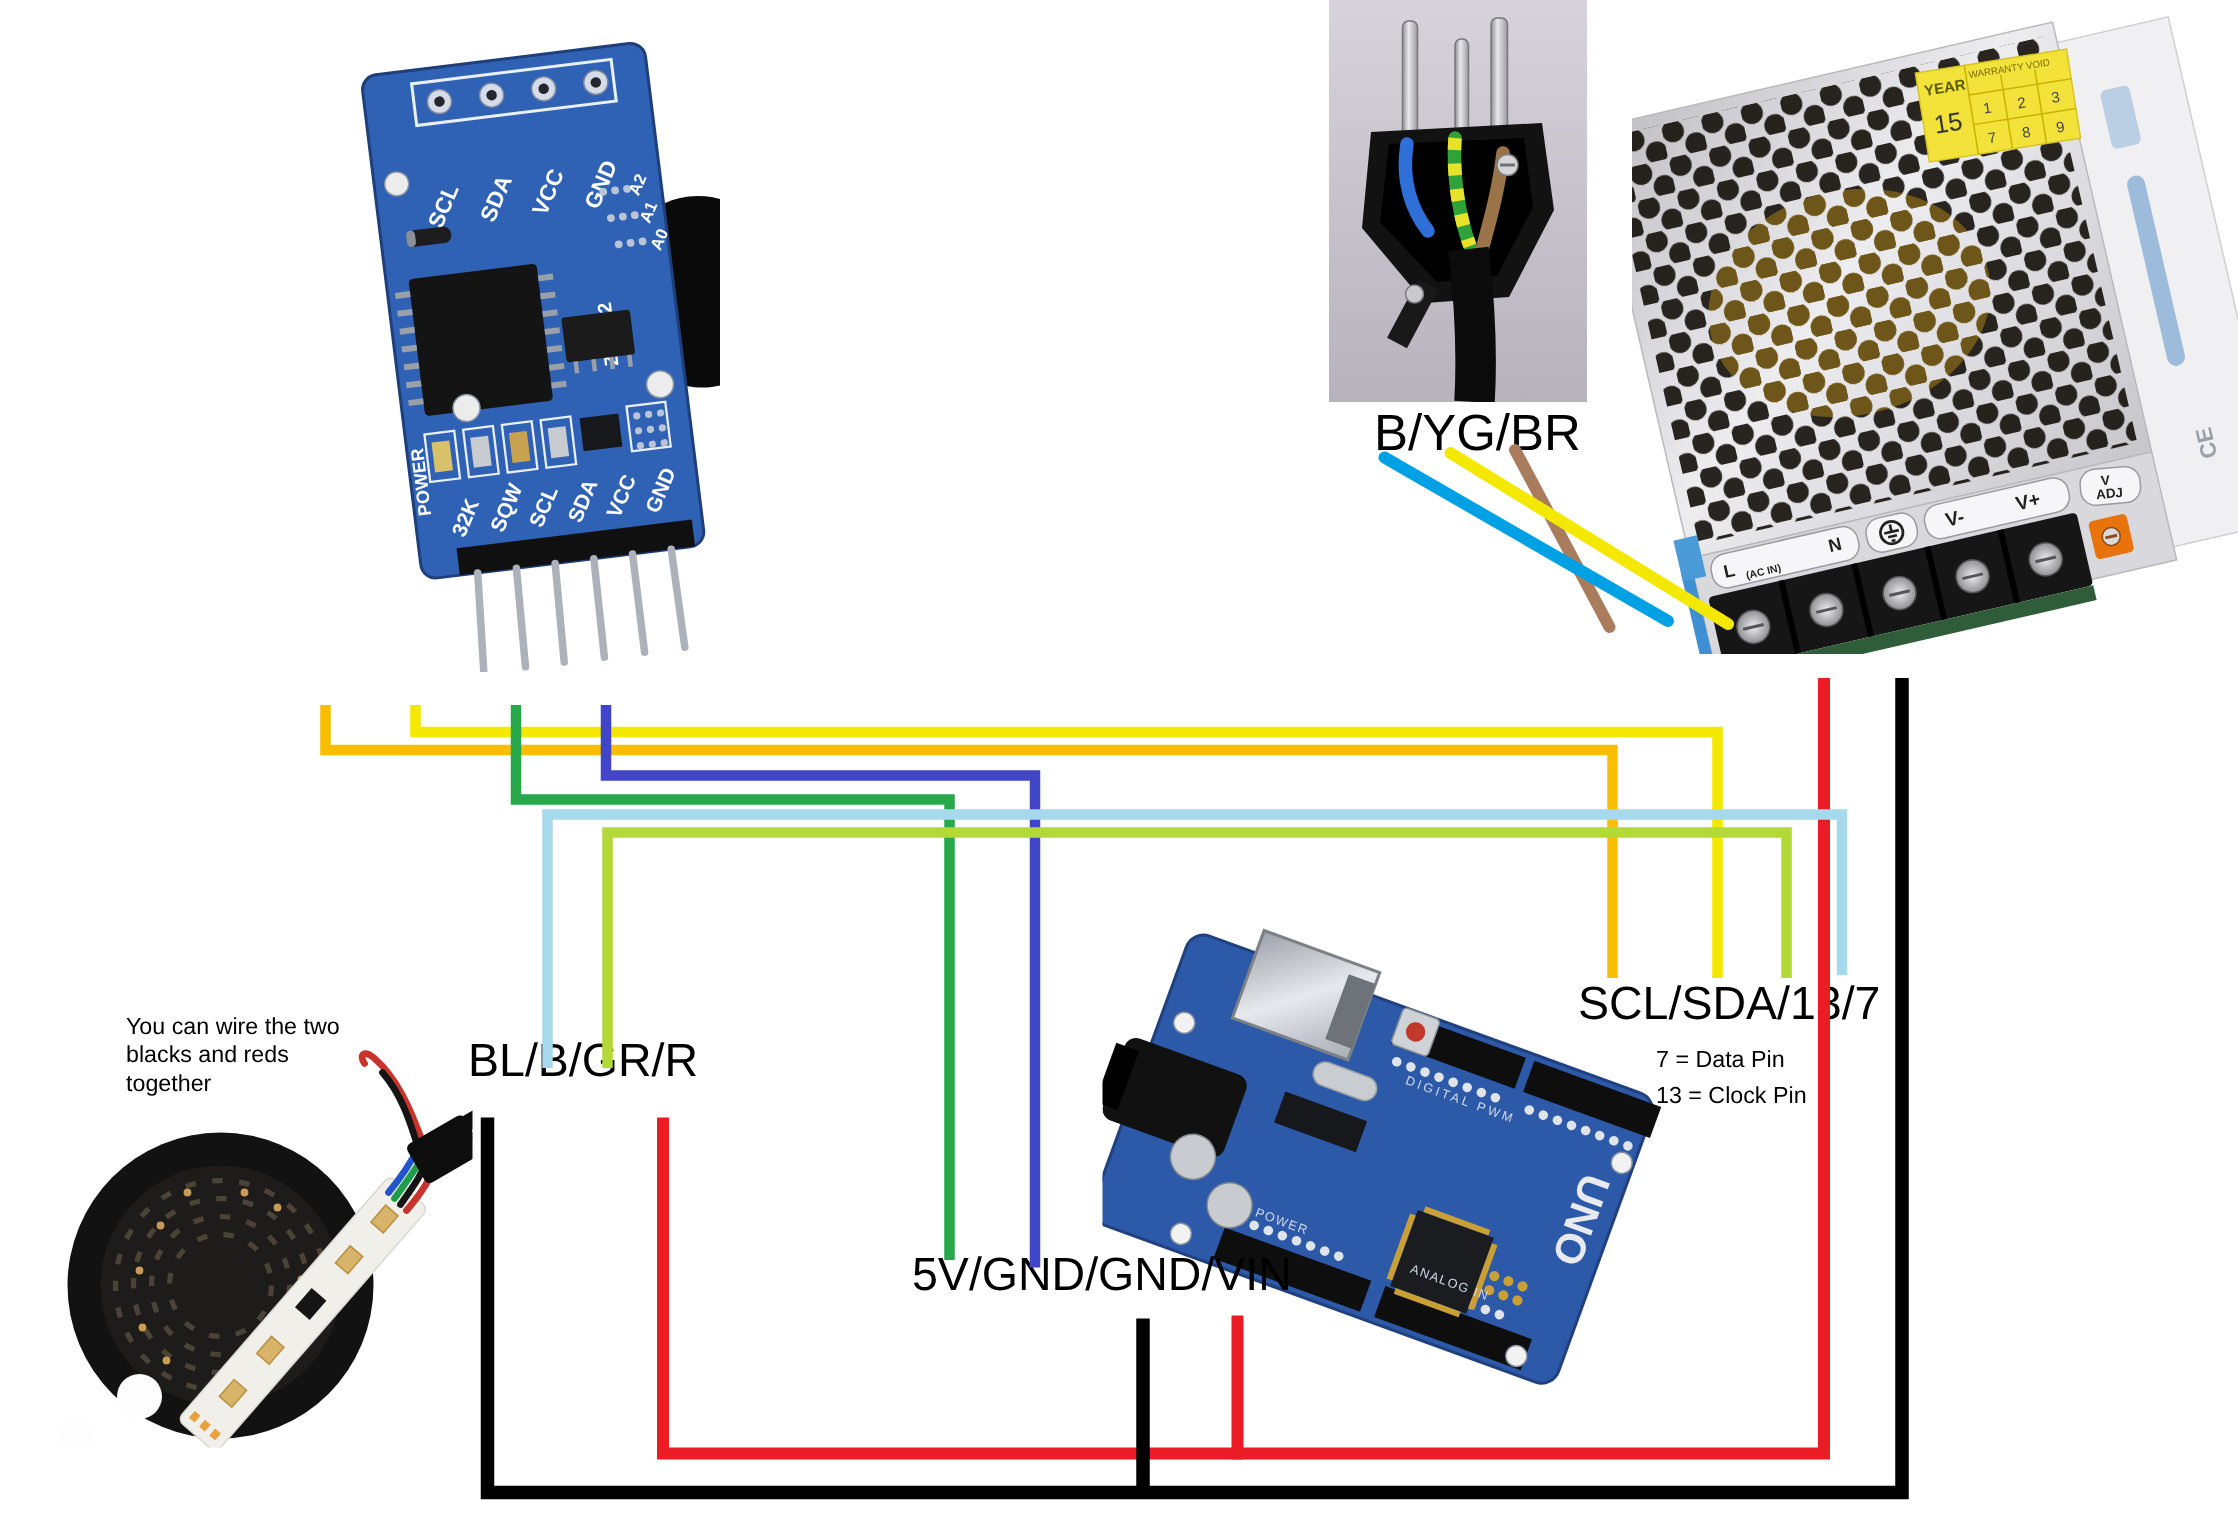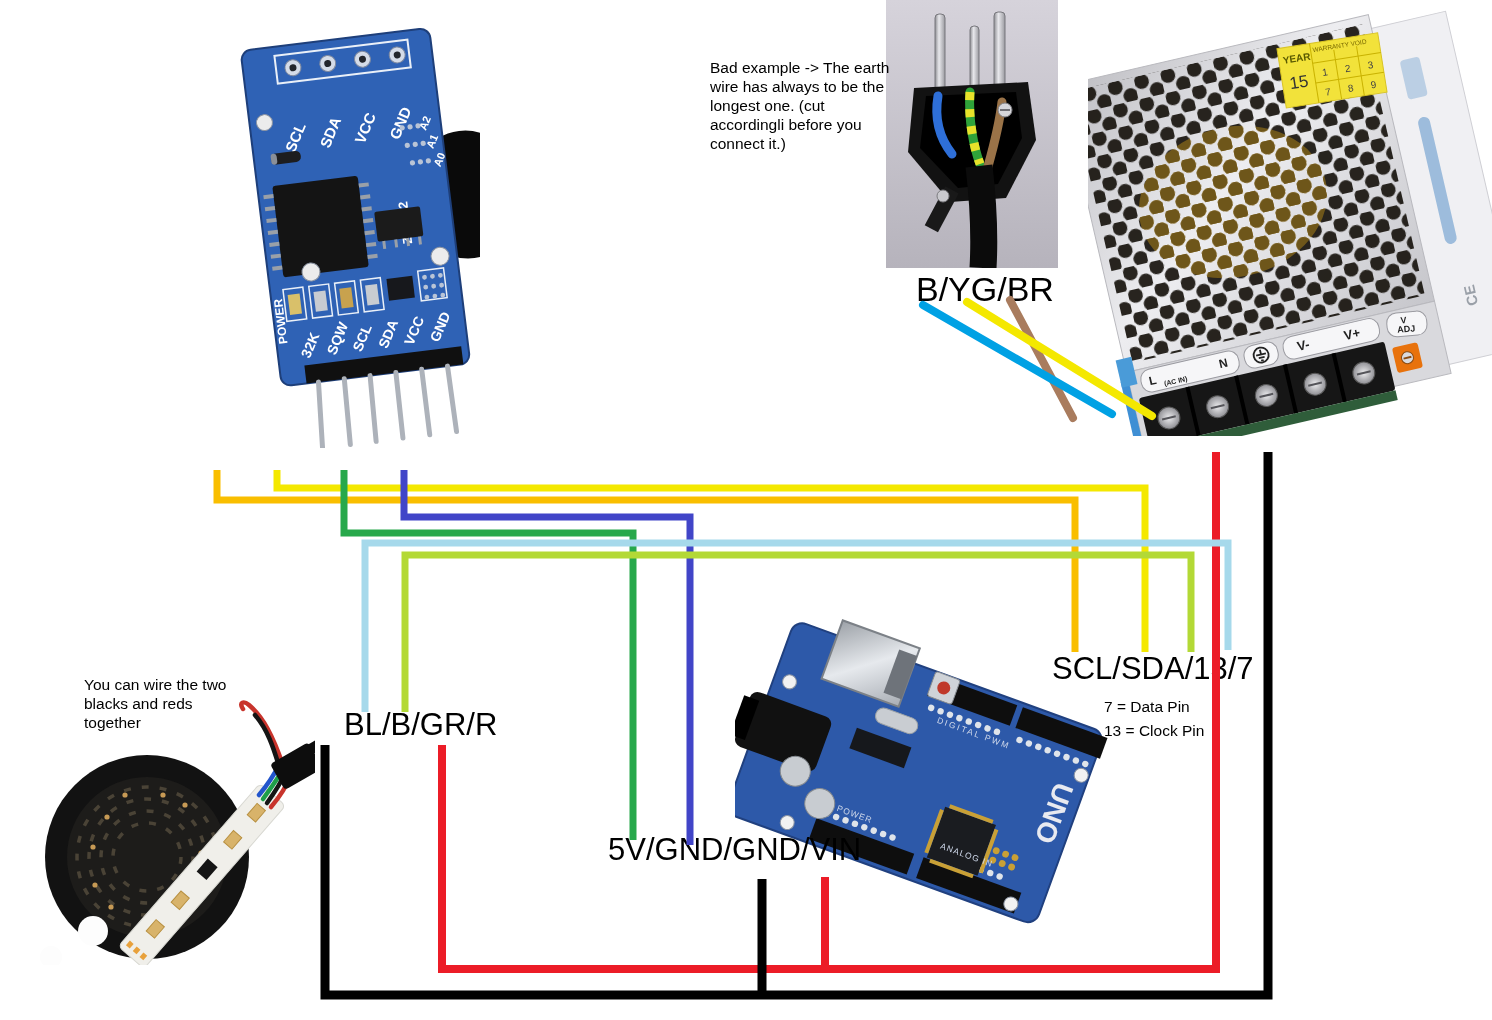--- a/index.html
+++ b/index.html
@@ -425,28 +425,27 @@
       <path d="M250,86 C238,50 228,32 214,20 C208,15 204,18 208,24" stroke="#C8342C" stroke-width="4.5"></path>
       <path d="M246,88 C238,60 232,44 220,30" stroke="#151515" stroke-width="4.5"></path>
     </g>
     <g transform="rotate(-30 262 82)">
       <rect x="240" y="66" width="44" height="30" rx="4" fill="#0D0D0D"></rect>
       <rect x="282" y="68" width="12" height="11" fill="#0D0D0D"></rect>
       <rect x="282" y="83" width="12" height="11" fill="#0D0D0D"></rect>
     </g>
   </svg>
 
-  <div class="note" style="left:710px;top:58px;width:180px;">Bad example -&gt; The earth wire has always to be the longest one. (cut accordingli before you connect it.)</div>
   <div class="note" style="left:84px;top:675px;width:152px;">You can wire the two blacks and reds together</div>
 
   <div class="label" style="left:916px;top:270px;font-size:34px;">B/YG/BR</div>
   <div class="label" style="left:1052px;top:651px;">SCL/SDA/13/7</div>
   <div class="note" style="left:1104px;top:697px;">7 = Data Pin</div>
   <div class="note" style="left:1104px;top:721px;">13 = Clock Pin</div>
-  <div class="label" style="left:312px;top:707px;margin-left:32px;">BL/B/GR/R</div>
+  <div class="label" style="left:312px;top:689px;">BL/B/GR/R</div>
   <div class="label" style="left:608px;top:832px;">5V/GND/GND/VIN</div>
 
   <svg id="wire-overlay" width="1492" height="1020" viewBox="0 0 1492 1020">
       <polyline points="1010,300 1073,418" fill="none" stroke="#A97C5E" stroke-width="8" stroke-linecap="round" stroke-linejoin="miter"></polyline>
       <polyline points="923,305 1112,414" fill="none" stroke="#00A1E4" stroke-width="8" stroke-linecap="round" stroke-linejoin="miter"></polyline>
       <polyline points="967,302 1152,416" fill="none" stroke="#F4E800" stroke-width="8" stroke-linecap="round" stroke-linejoin="miter"></polyline>
       <polyline points="1216,452 1216,969 442,969 442,745" fill="none" stroke="#EC1C27" stroke-width="8" stroke-linecap="butt" stroke-linejoin="miter"></polyline>
       <polyline points="825,877 825,973" fill="none" stroke="#EC1C27" stroke-width="8" stroke-linecap="butt" stroke-linejoin="miter"></polyline>
       <polyline points="1268,452 1268,995 325,995 325,745" fill="none" stroke="#000000" stroke-width="9" stroke-linecap="butt" stroke-linejoin="miter"></polyline>
       <polyline points="762,879 762,999" fill="none" stroke="#000000" stroke-width="9" stroke-linecap="butt" stroke-linejoin="miter"></polyline>

